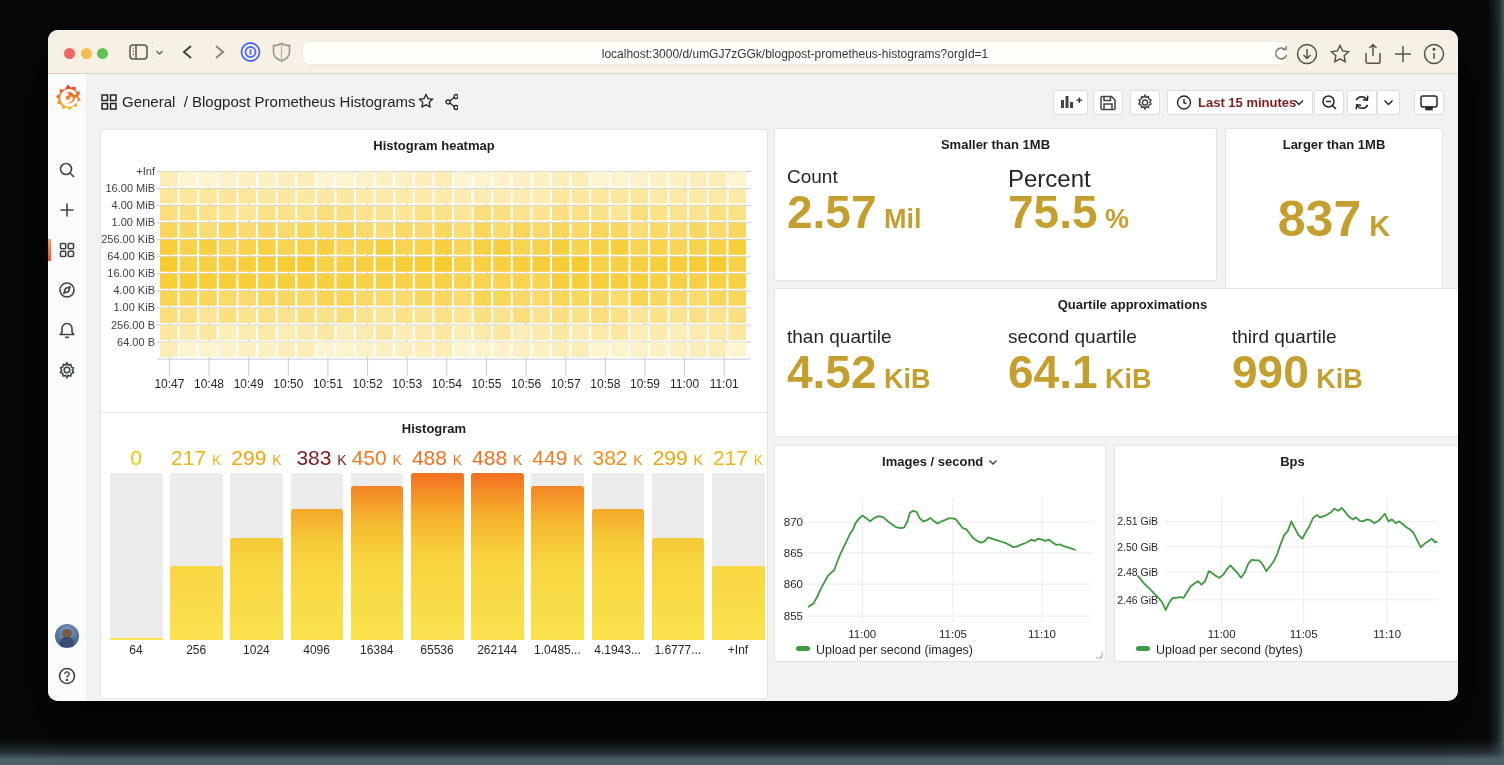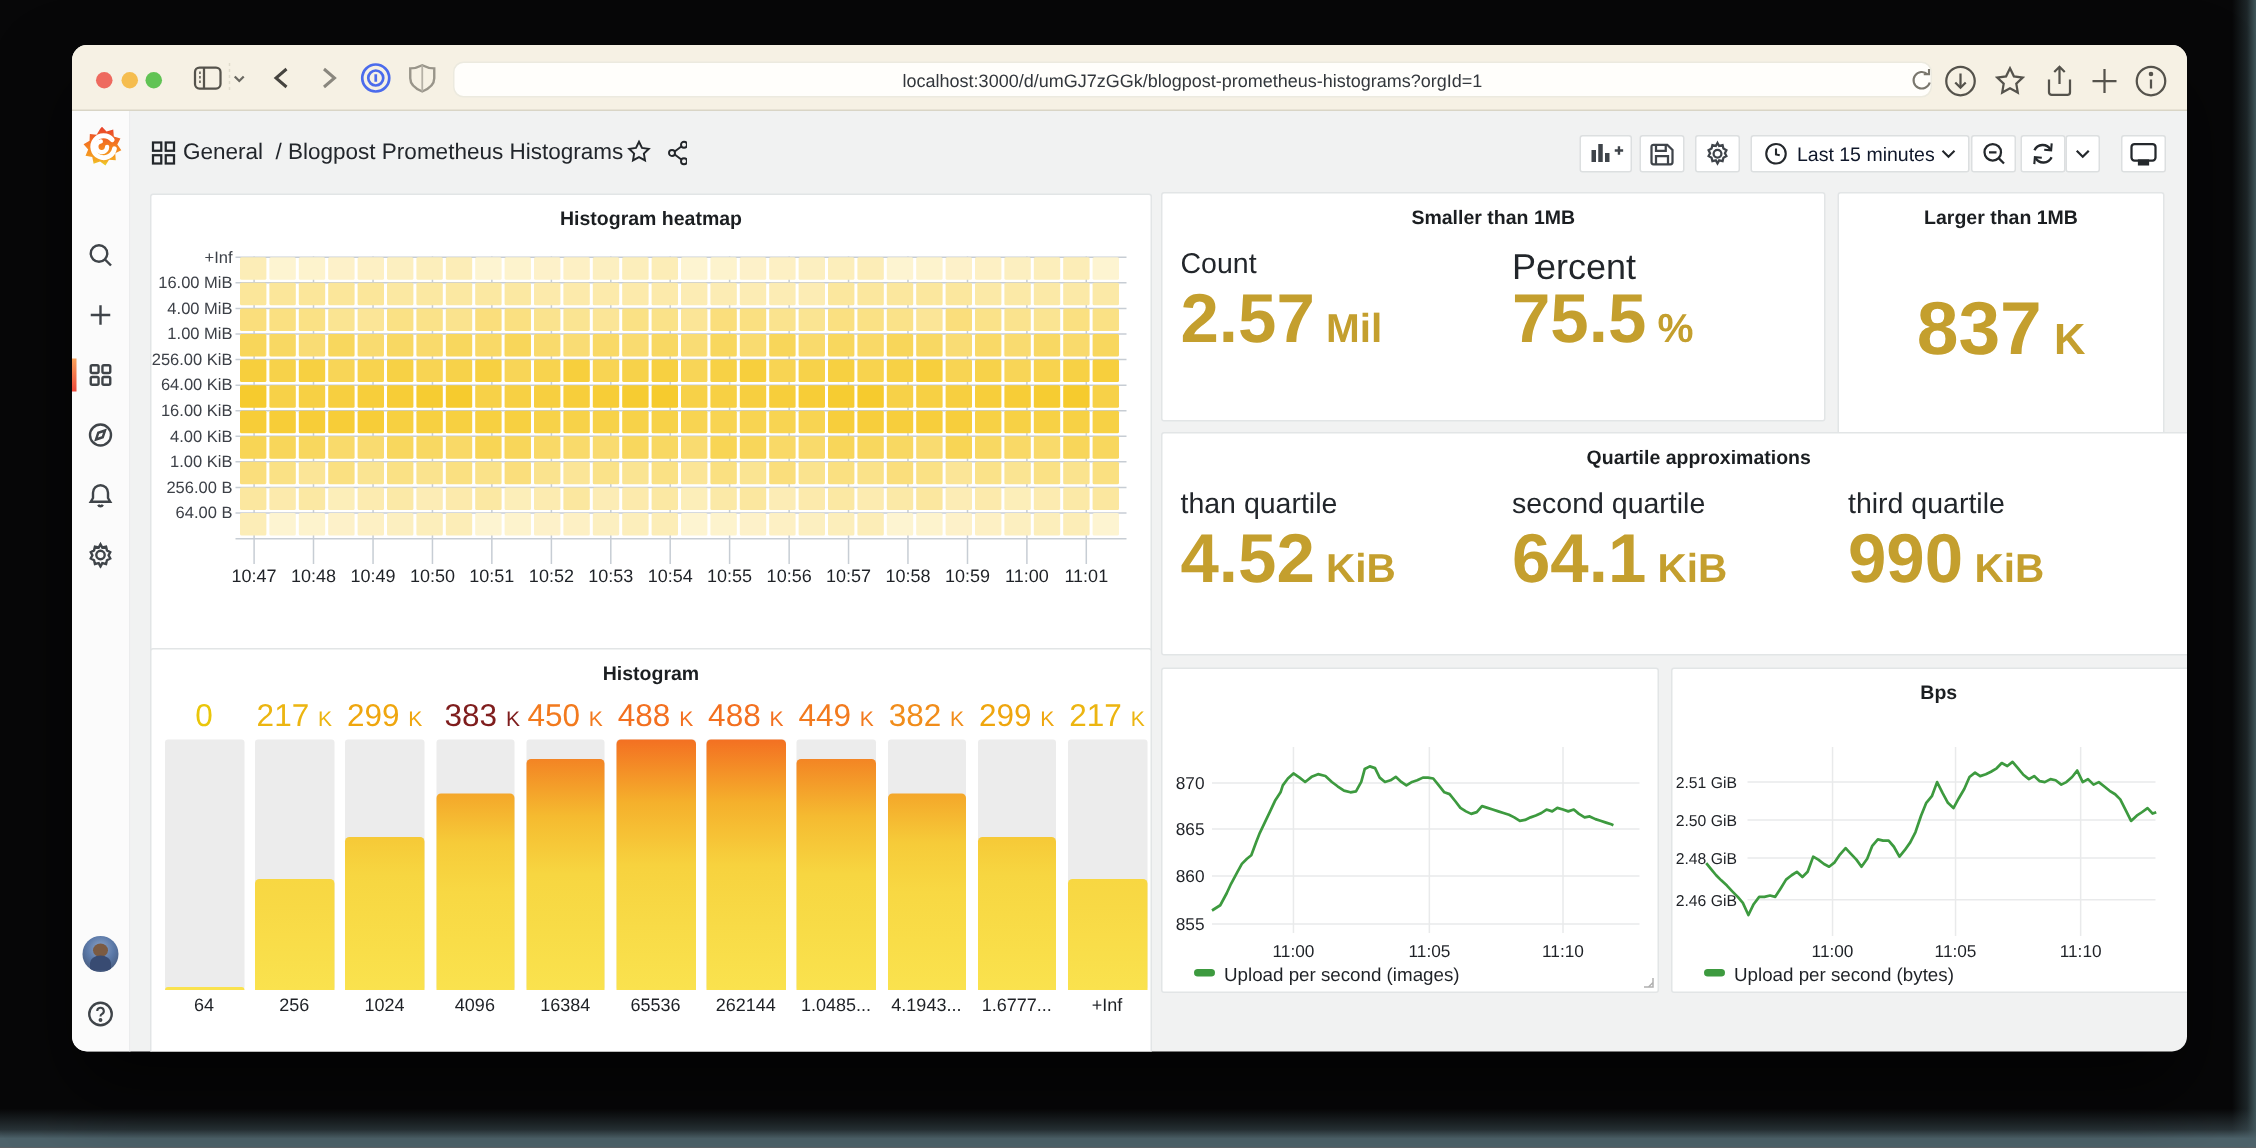--- a/index.html
+++ b/index.html
@@ -142,21 +142,21 @@
     <div class="gbtn" style="left:1082px;width:30px"><svg width="28" height="23" fill="none" stroke="#3f444a" stroke-width="1.5">
         <circle cx="14" cy="11.5" r="2.6"></circle>
         <path d="M14 4.3 l1.1 2 2.3-.55 .55 2.3 2 1.1 -1 1.95 1 1.95 -2 1.1 -.55 2.3 -2.3 -.55 -1.1 2 -1.1 -2 -2.3 .55 -.55 -2.3 -2 -1.1 1 -1.95 -1 -1.95 2 -1.1 .55 -2.3 2.3 .55 z"></path>
       </svg></div>
     <div class="gbtn" style="left:1119px;width:146px">
 <svg width="144" height="23" fill="none" stroke="#24282c" stroke-width="1.4">
         <circle cx="16" cy="11.5" r="6.5"></circle>
         <polyline points="16,8 16,12 18.5,12.5"></polyline>
         <polyline points="127,9.5 131,13.5 135,9.5"></polyline>
       </svg>
-<div style="position:absolute;left:30px;top:4px;font-size:13px;font-weight:400;color:#0f172a">Last 15 minutes</div></div>
+<div style="position:absolute;left:30px;top:4px;font-size:13px;font-weight:700;color:#7f1d1d">Last 15 minutes</div></div>
     <div class="gbtn" style="left:1266px;width:30px"><svg width="28" height="23" fill="none" stroke="#24282c" stroke-width="1.5">
         <circle cx="13.5" cy="10.5" r="5.5"></circle>
         <line x1="11" y1="10.5" x2="16" y2="10.5"></line>
         <line x1="17.6" y1="14.6" x2="21" y2="18"></line>
       </svg></div>
     <div class="gbtn" style="left:1299px;width:30px"><svg width="28" height="23" fill="none" stroke="#24282c" stroke-width="1.6">
         <path d="M 8.3 9.2 a 6 6 0 0 1 10.6 -0.6"></path>
         <polyline points="19.8,4.6 19.4,9.2 14.8,8.8" stroke-width="1.4"></polyline>
         <path d="M 19.7 13.8 a 6 6 0 0 1 -10.6 0.6"></path>
         <polyline points="8.2,18.4 8.6,13.8 13.2,14.2" stroke-width="1.4"></polyline>
@@ -549,21 +549,21 @@
         <text x="345.8" y="258" text-anchor="middle" font-size="12" fill="#1f2227">10:54</text>
         <text x="385.4" y="258" text-anchor="middle" font-size="12" fill="#1f2227">10:55</text>
         <text x="425.1" y="258" text-anchor="middle" font-size="12" fill="#1f2227">10:56</text>
         <text x="464.7" y="258" text-anchor="middle" font-size="12" fill="#1f2227">10:57</text>
         <text x="504.3" y="258" text-anchor="middle" font-size="12" fill="#1f2227">10:58</text>
         <text x="544.0" y="258" text-anchor="middle" font-size="12" fill="#1f2227">10:59</text>
         <text x="583.6" y="258" text-anchor="middle" font-size="12" fill="#1f2227">11:00</text>
         <text x="623.2" y="258" text-anchor="middle" font-size="12" fill="#1f2227">11:01</text>
       </svg>
   </div>
-  <div class="panel" style="left:52px;top:402px;width:668px;height:287px">
+  <div class="panel" style="left:52px;top:382px;width:668px;height:287px">
     <div class="ptitle">Histogram</div>
     <div style="position:absolute;left:9.0px;top:60.0px;width:52.5px;height:167.0px;background:#ececec;border-radius:2px"></div>
       <div style="position:absolute;left:9.0px;top:224.5px;width:52.5px;height:2.5px;background:linear-gradient(to bottom,#fae24e 0%,#fae24e 25%,#fae24e 50%,#fae24e 75%,#fae24e 100%);border-radius:3px 3px 0 0"></div>
       <div style="position:absolute;left:5.0px;top:33px;width:60px;text-align:center;font-size:21px;color:#eac60a;white-space:nowrap">0</div>
       <div style="position:absolute;left:5.0px;top:230px;width:60px;text-align:center;font-size:12px;color:#1f2227">64</div>
       <div style="position:absolute;left:69.2px;top:60.0px;width:52.5px;height:167.0px;background:#ececec;border-radius:2px"></div>
       <div style="position:absolute;left:69.2px;top:152.7px;width:52.5px;height:74.3px;background:linear-gradient(to bottom,#f8d742 0%,#f8d945 25%,#f9dc48 50%,#f9df4b 75%,#fae24e 100%);border-radius:3px 3px 0 0"></div>
       <div style="position:absolute;left:65.2px;top:33px;width:60px;text-align:center;font-size:21px;color:#ecb511;white-space:nowrap">217 <span style="font-size:14px">K</span></div>
       <div style="position:absolute;left:65.2px;top:230px;width:60px;text-align:center;font-size:12px;color:#1f2227">256</div>
       <div style="position:absolute;left:129.4px;top:60.0px;width:52.5px;height:167.0px;background:#ececec;border-radius:2px"></div>
@@ -617,20 +617,23 @@
   <div class="panel" style="left:726px;top:258px;width:717px;height:149px">
     <div class="ptitle">Quartile approximations</div>
     <div style="position:absolute;left:12px;top:38px;line-height:1;font-size:19px;color:#22262b">than quartile</div>
       <div style="position:absolute;left:12px;top:60px;line-height:1;font-size:46px;font-weight:bold;color:#c49f2e;white-space:nowrap">4.52<span style="font-size:27px"> KiB</span></div>
     <div style="position:absolute;left:233px;top:38px;line-height:1;font-size:19px;color:#22262b">second quartile</div>
       <div style="position:absolute;left:233px;top:60px;line-height:1;font-size:46px;font-weight:bold;color:#c49f2e;white-space:nowrap">64.1<span style="font-size:27px"> KiB</span></div>
     <div style="position:absolute;left:457px;top:38px;line-height:1;font-size:19px;color:#22262b">third quartile</div>
       <div style="position:absolute;left:457px;top:60px;line-height:1;font-size:46px;font-weight:bold;color:#c49f2e;white-space:nowrap">990<span style="font-size:27px"> KiB</span></div>
   </div>
   <div class="panel" style="left:726px;top:415px;width:332px;height:217px">
+    <div class="ptitle">Images / second <svg width="10" height="8" style="margin-left:1px" fill="none" stroke="#3f444a" stroke-width="1.5">
+          <polyline points="1.5,2.5 5,6 8.5,2.5"></polyline>
+        </svg></div>
     <svg width="332" height="217" style="position:absolute;left:0;top:0">
         <line x1="33" y1="76" x2="318" y2="76" stroke="#e9eaeb" stroke-width="1"></line>
         <line x1="33" y1="106.7" x2="318" y2="106.7" stroke="#e9eaeb" stroke-width="1"></line>
         <line x1="33" y1="138" x2="318" y2="138" stroke="#e9eaeb" stroke-width="1"></line>
         <line x1="33" y1="170" x2="318" y2="170" stroke="#e9eaeb" stroke-width="1"></line>
         <line x1="87.3" y1="52" x2="87.3" y2="176" stroke="#e9eaeb" stroke-width="1"></line>
         <line x1="177.9" y1="52" x2="177.9" y2="176" stroke="#e9eaeb" stroke-width="1"></line>
         <line x1="267" y1="52" x2="267" y2="176" stroke="#e9eaeb" stroke-width="1"></line>
         <text x="28" y="80" text-anchor="end" font-size="11.5" fill="#1f2227">870</text>
         <text x="28" y="110.7" text-anchor="end" font-size="11.5" fill="#1f2227">865</text>

